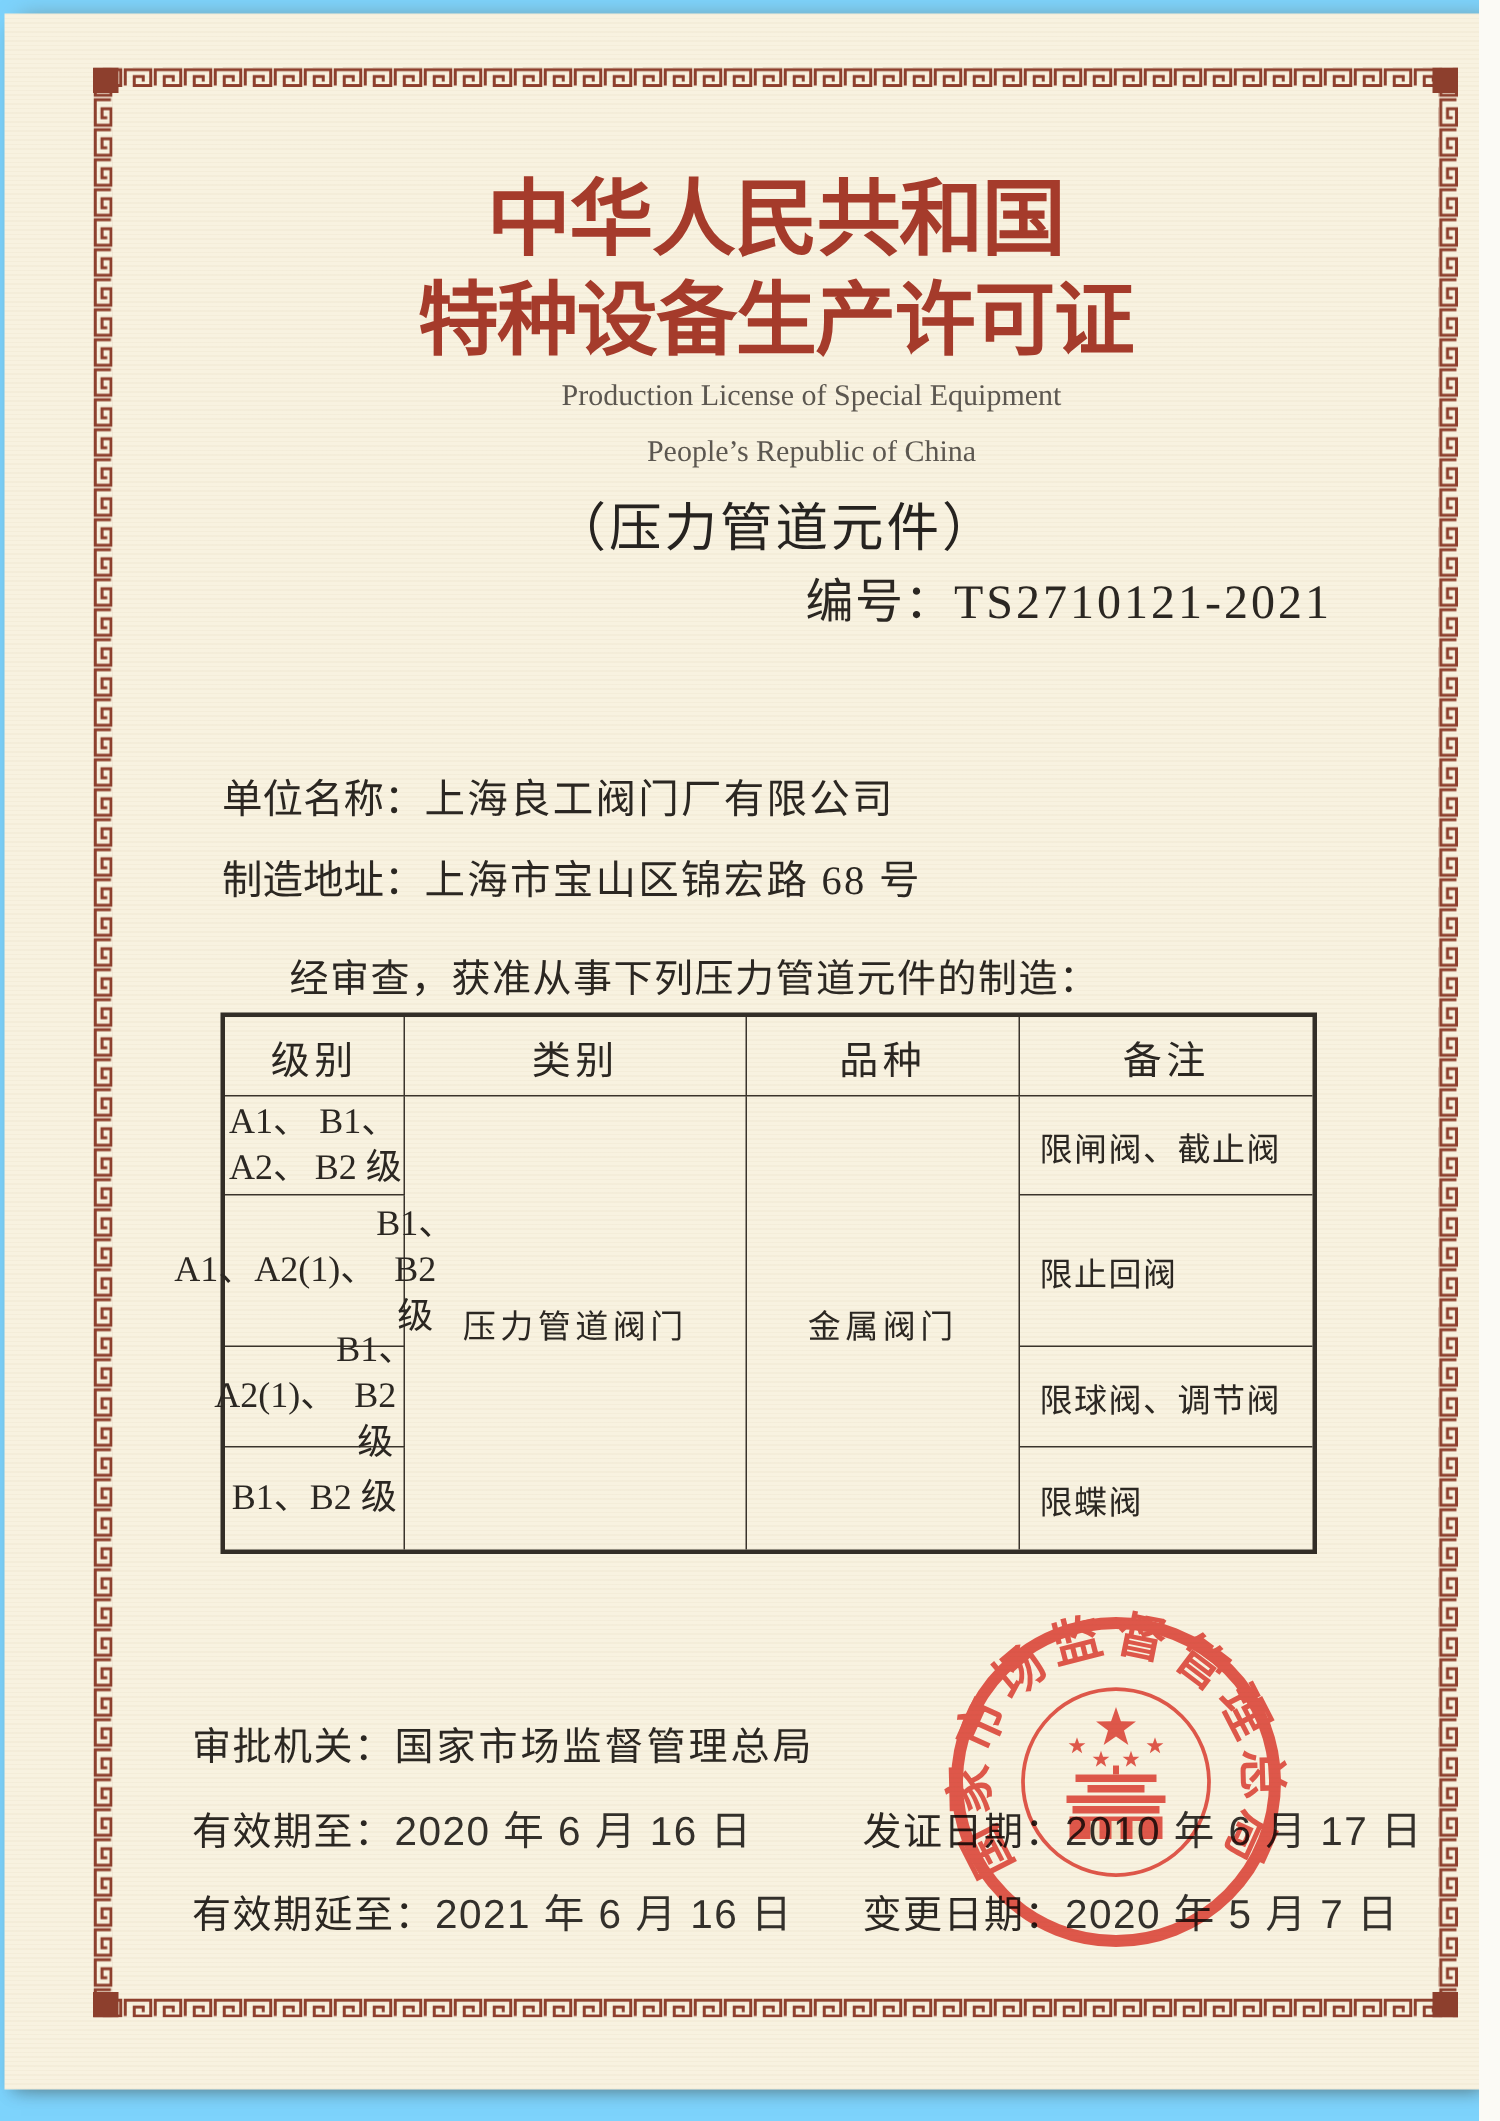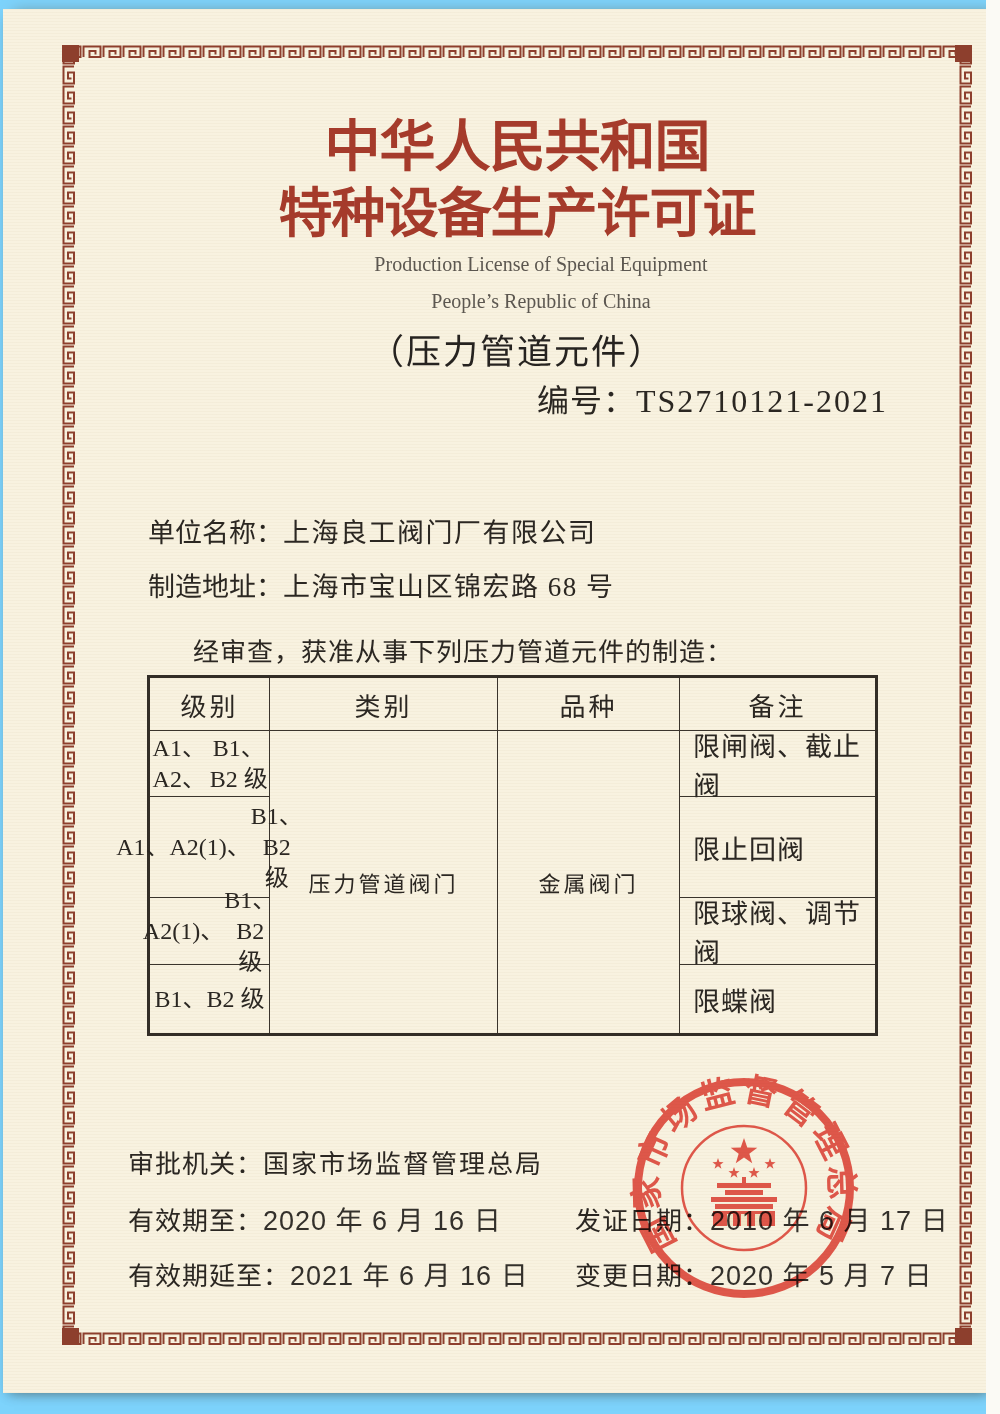--- a/index.html
+++ b/index.html
@@ -31,21 +31,21 @@
 
   .lic-table{position:absolute;left:85px;top:630px;width:731px;height:361px;box-sizing:border-box;
              border:3px solid #332e27;display:grid;
              grid-template-columns:120px 228px 182px 195px;
              grid-template-rows:53px 66px 101px 67px 68px;background:transparent;}
   .cell{display:flex;align-items:center;justify-content:center;font-size:25px;box-sizing:border-box;}
   .br{border-right:1.6px solid #3a342c;}
   .bb{border-bottom:1.6px solid #3a342c;}
   .th{font-size:26px;letter-spacing:3px;}
   .grade{flex-direction:row;justify-content:center;font-size:24px;line-height:31px;text-align:center;}
-  .remark{justify-content:flex-start;padding-left:13px;font-size:27px;letter-spacing:1px;}
+  .remark{justify-content:flex-start;padding-left:13px;font-size:22px;letter-spacing:1px;}
   .mergecell{font-size:22px;letter-spacing:3px;}
 
   .f-row{position:absolute;font-size:26px;white-space:nowrap;}
   .f-row .lab{letter-spacing:1px;}
   .f-row .v{letter-spacing:2px;}
   .f-row .num{font-family:"Liberation Sans", sans-serif;font-size:27px;letter-spacing:1px;color:#33302b;}
   .auth-row{left:66px;top:1098px;}
   .valid-row{left:66px;top:1154px;}
   .ext-row{left:66px;top:1209px;}
   .issue-row{left:513px;top:1154px;}

